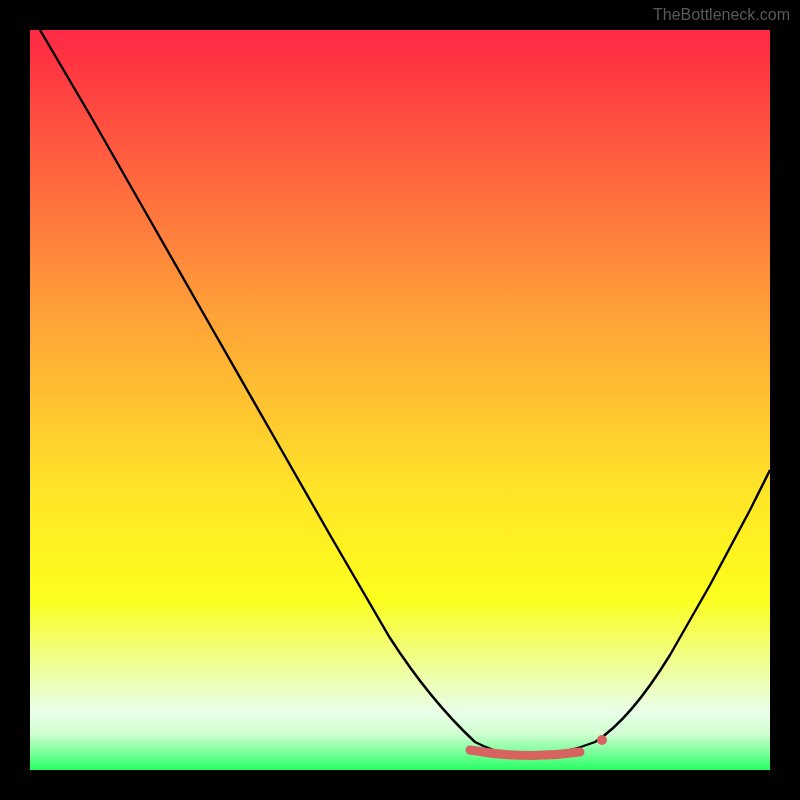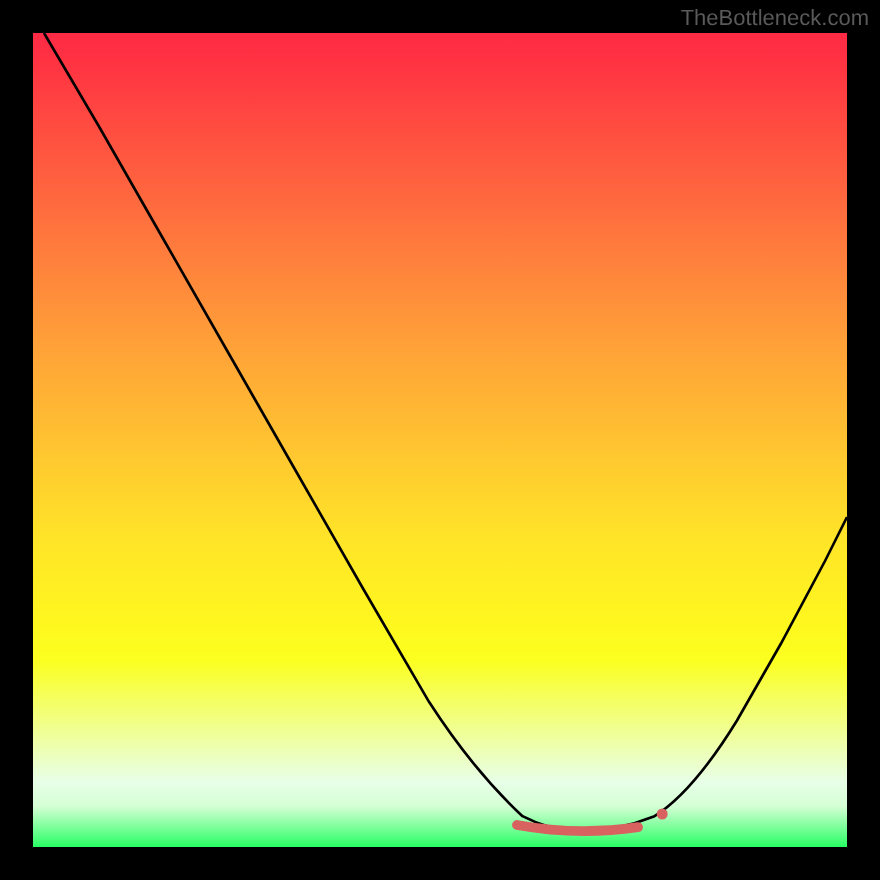--- a/index.html
+++ b/index.html
@@ -8,21 +8,21 @@
     height: 800px;
     background: #000;
     position: relative;
     font-family: Arial, sans-serif;
   }
   .attribution {
     position: absolute;
     top: 6px;
     right: 10px;
     color: #5a5a5a;
-    font-size: 20px;
+    font-size: 16px;
     font-weight: 500;
     z-index: 10;
   }
   .plot-area {
     position: absolute;
     top: 30px;
     left: 30px;
     width: 740px;
     height: 740px;
     overflow: hidden;

